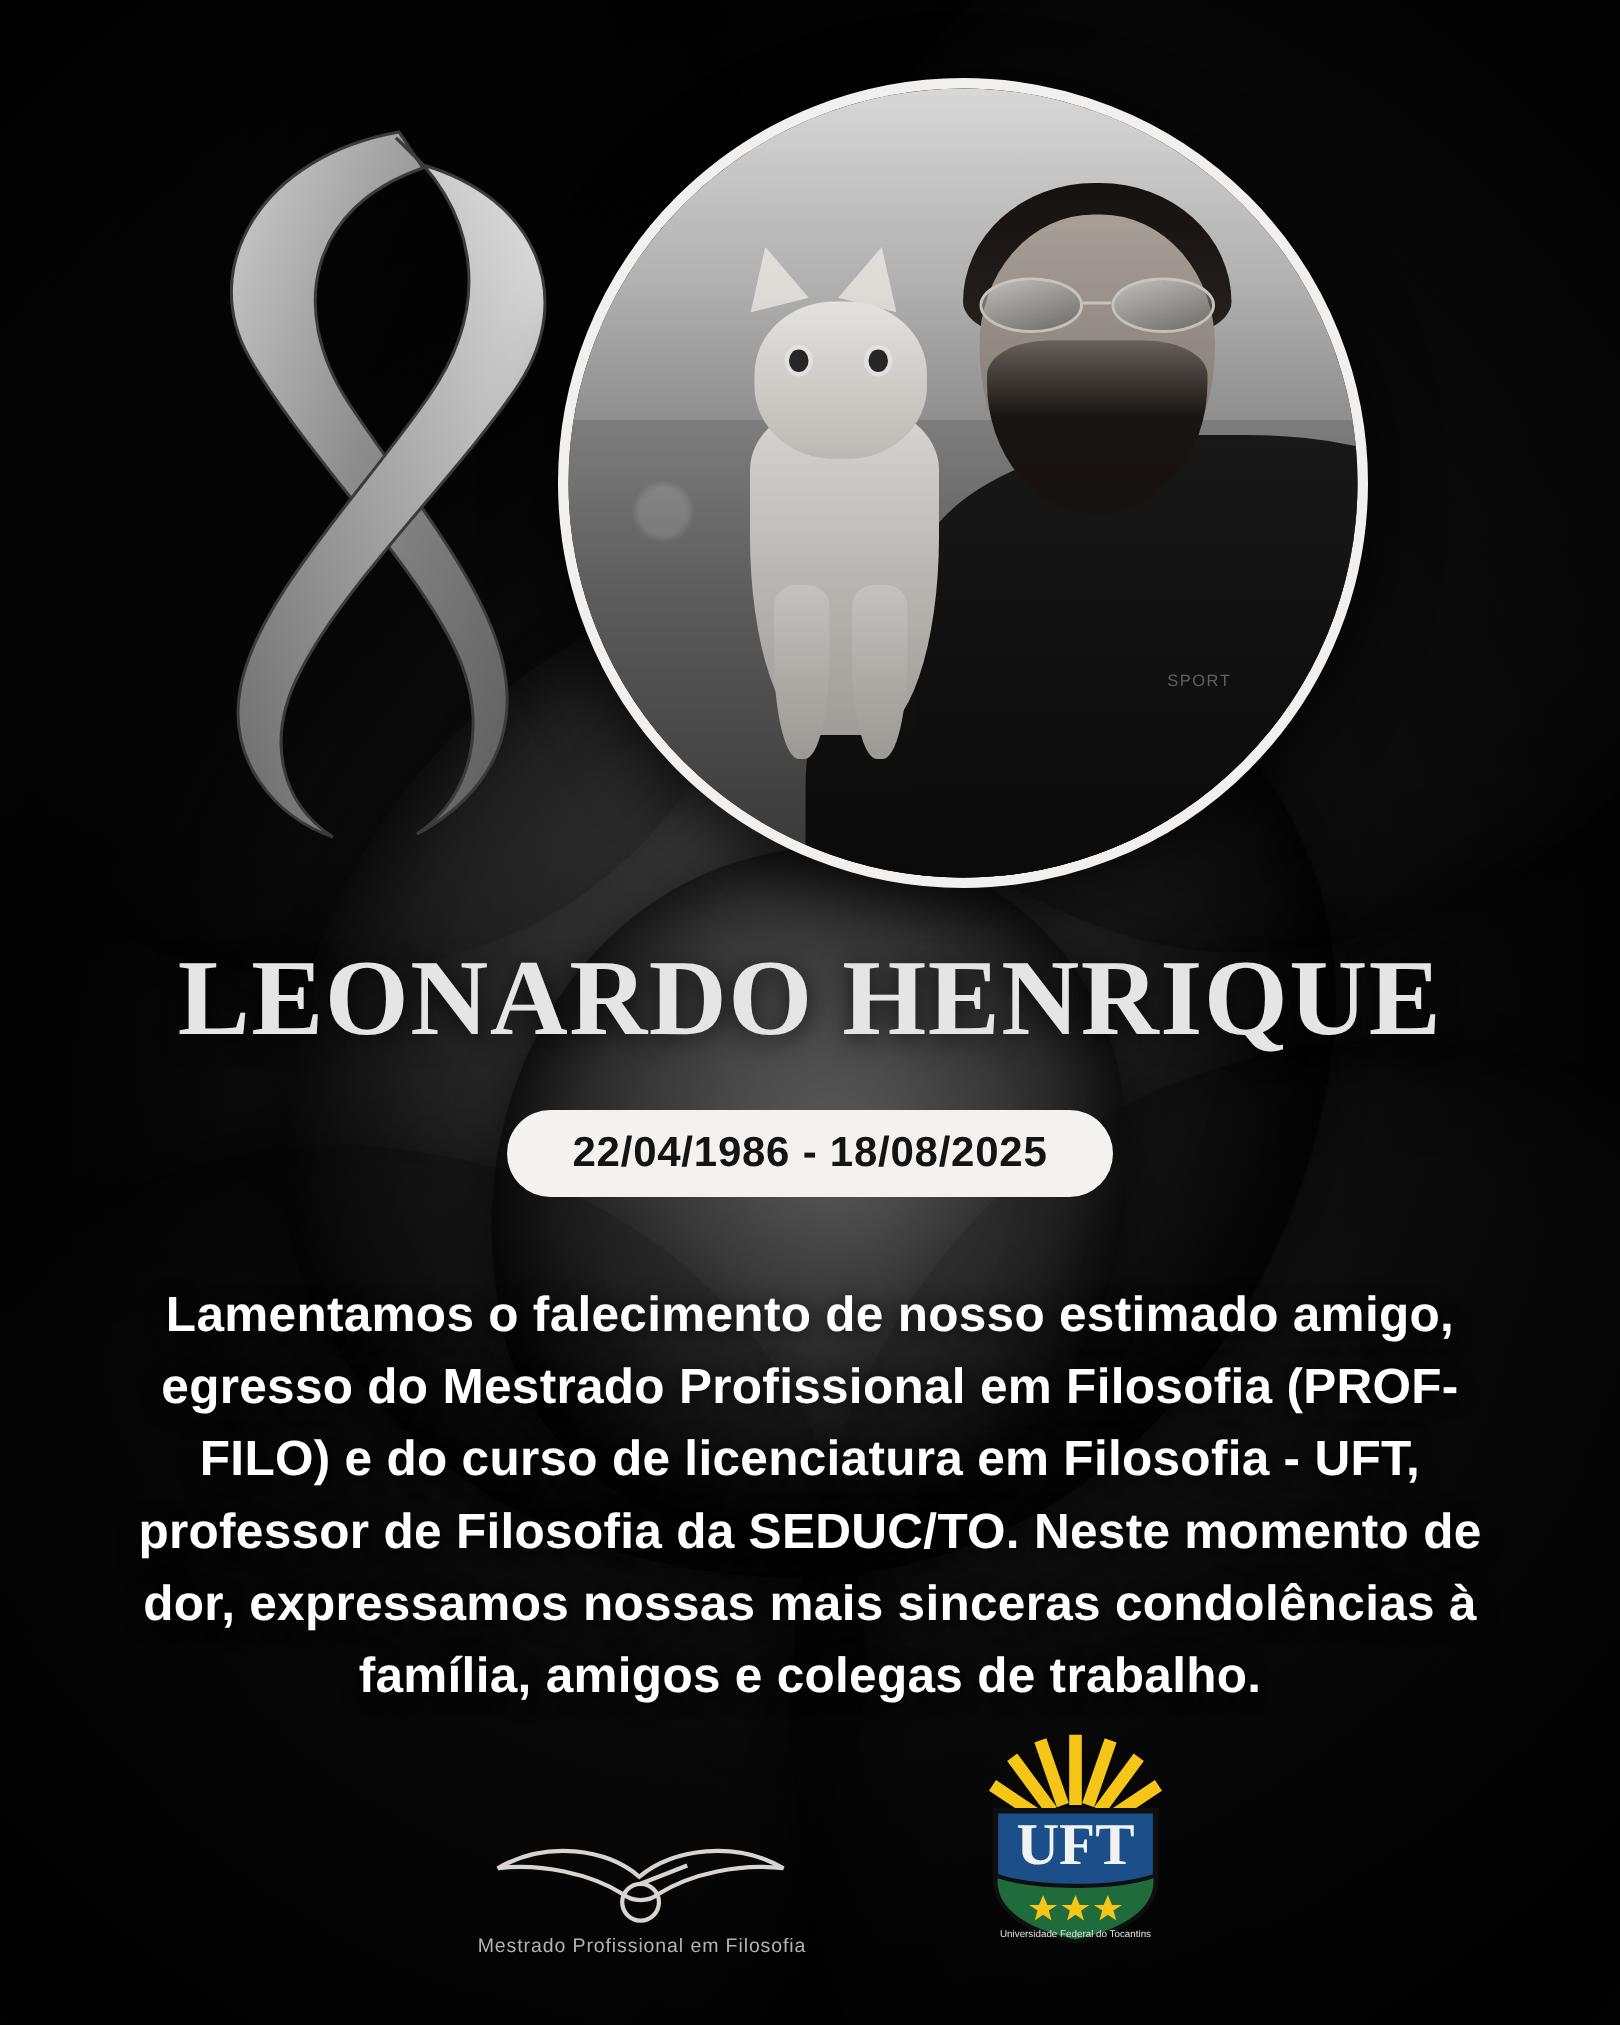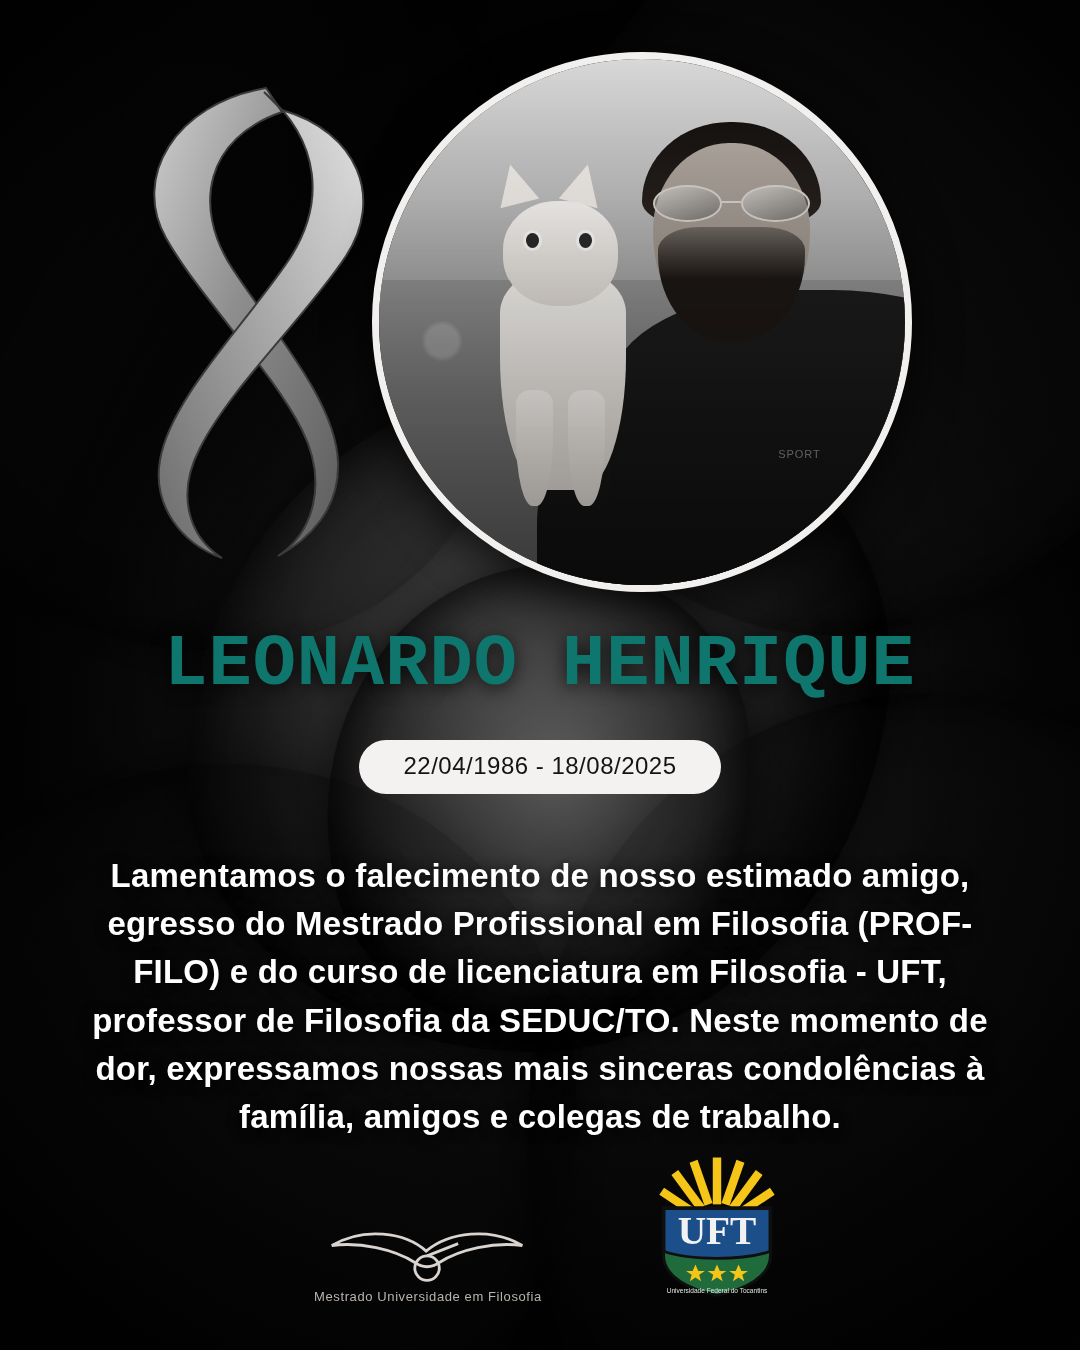--- a/index.html
+++ b/index.html
@@ -207,47 +207,47 @@
     background: linear-gradient(180deg, rgba(255,255,255,0.05), rgba(0,0,0,0.28));
     mix-blend-mode: multiply;
   }
 
   
   .name {
     position: absolute;
     left: 0; right: 0;
     top: 628px;
     text-align: center;
-    font-family: Liberation Mono, monospace;
+    font-family: Liberation Serif, serif;
     font-weight: 700;
     font-size: 72px;
     line-height: 1.05;
     letter-spacing: 1px;
-    color: #0f766e;
+    color: #e5e5e5;
     text-transform: uppercase;
     font-variant: small-caps;
     text-shadow: 0 3px 18px rgba(0,0,0,0.8);
   }
 
   
   .dates-wrap {
     position: absolute;
     left: 0; right: 0;
     top: 740px;
     display: flex;
     justify-content: center;
   }
   .dates {
     display: inline-block;
     padding: 12px 44px 14px;
     border-radius: 40px;
     background: #f4f2f0;
     color: #141414;
-    font-size: 24px;
-    font-weight: 400;
+    font-size: 28px;
+    font-weight: 700;
     letter-spacing: 0.5px;
   }
 
   
   .message {
     position: absolute;
     left: 92px;
     right: 92px;
     top: 852px;
     text-align: center;
@@ -365,21 +365,21 @@
 
     <div class="proflilo">
       <div class="pf-mark">
         <svg viewBox="0 0 240 70" width="240" height="66" aria-hidden="true">
           <path d="M18 26 C 52 6, 96 12, 118 32 C 142 12, 186 6, 220 26
                    C 190 22, 154 30, 132 44 C 124 50, 114 50, 106 44 C 84 30, 48 22, 18 26 Z" fill="none" stroke="#d9d4cf" stroke-width="3"></path>
           <circle cx="119" cy="50" r="13" fill="none" stroke="#d9d4cf" stroke-width="3"></circle>
           <path d="M119 37 L 152 24" stroke="#d9d4cf" stroke-width="3" fill="none"></path>
         </svg>
       </div>
-      <div class="pf-sub">Mestrado Universidade em Filosofia</div>
+      <div class="pf-sub">Mestrado Profissional em Filosofia</div>
     </div>
 
     <div class="uft">
       <svg viewBox="0 0 150 160" width="150" height="150" aria-hidden="true">
         <g>
           <path d="M75 8 L75 58" stroke="#f5c518" stroke-width="9"></path>
           <path d="M50 12 L66 58" stroke="#f5c518" stroke-width="9"></path>
           <path d="M100 12 L84 58" stroke="#f5c518" stroke-width="9"></path>
           <path d="M30 24 L58 62" stroke="#f5c518" stroke-width="9"></path>
           <path d="M120 24 L92 62" stroke="#f5c518" stroke-width="9"></path>

